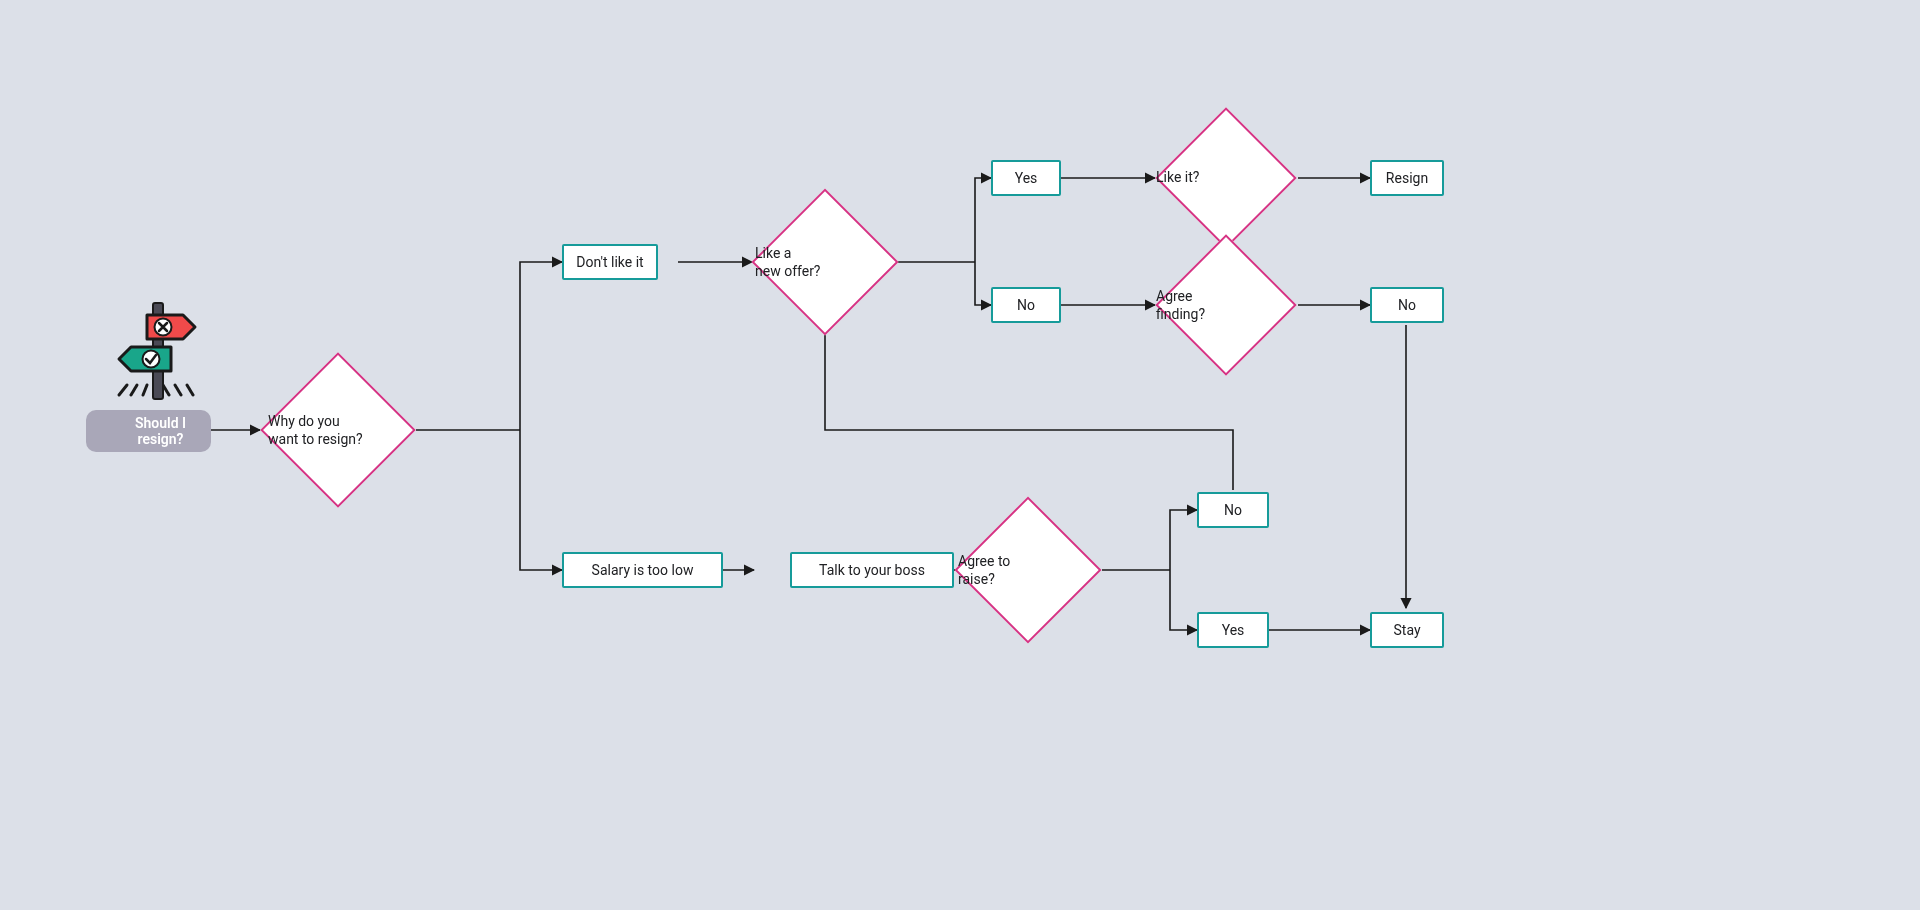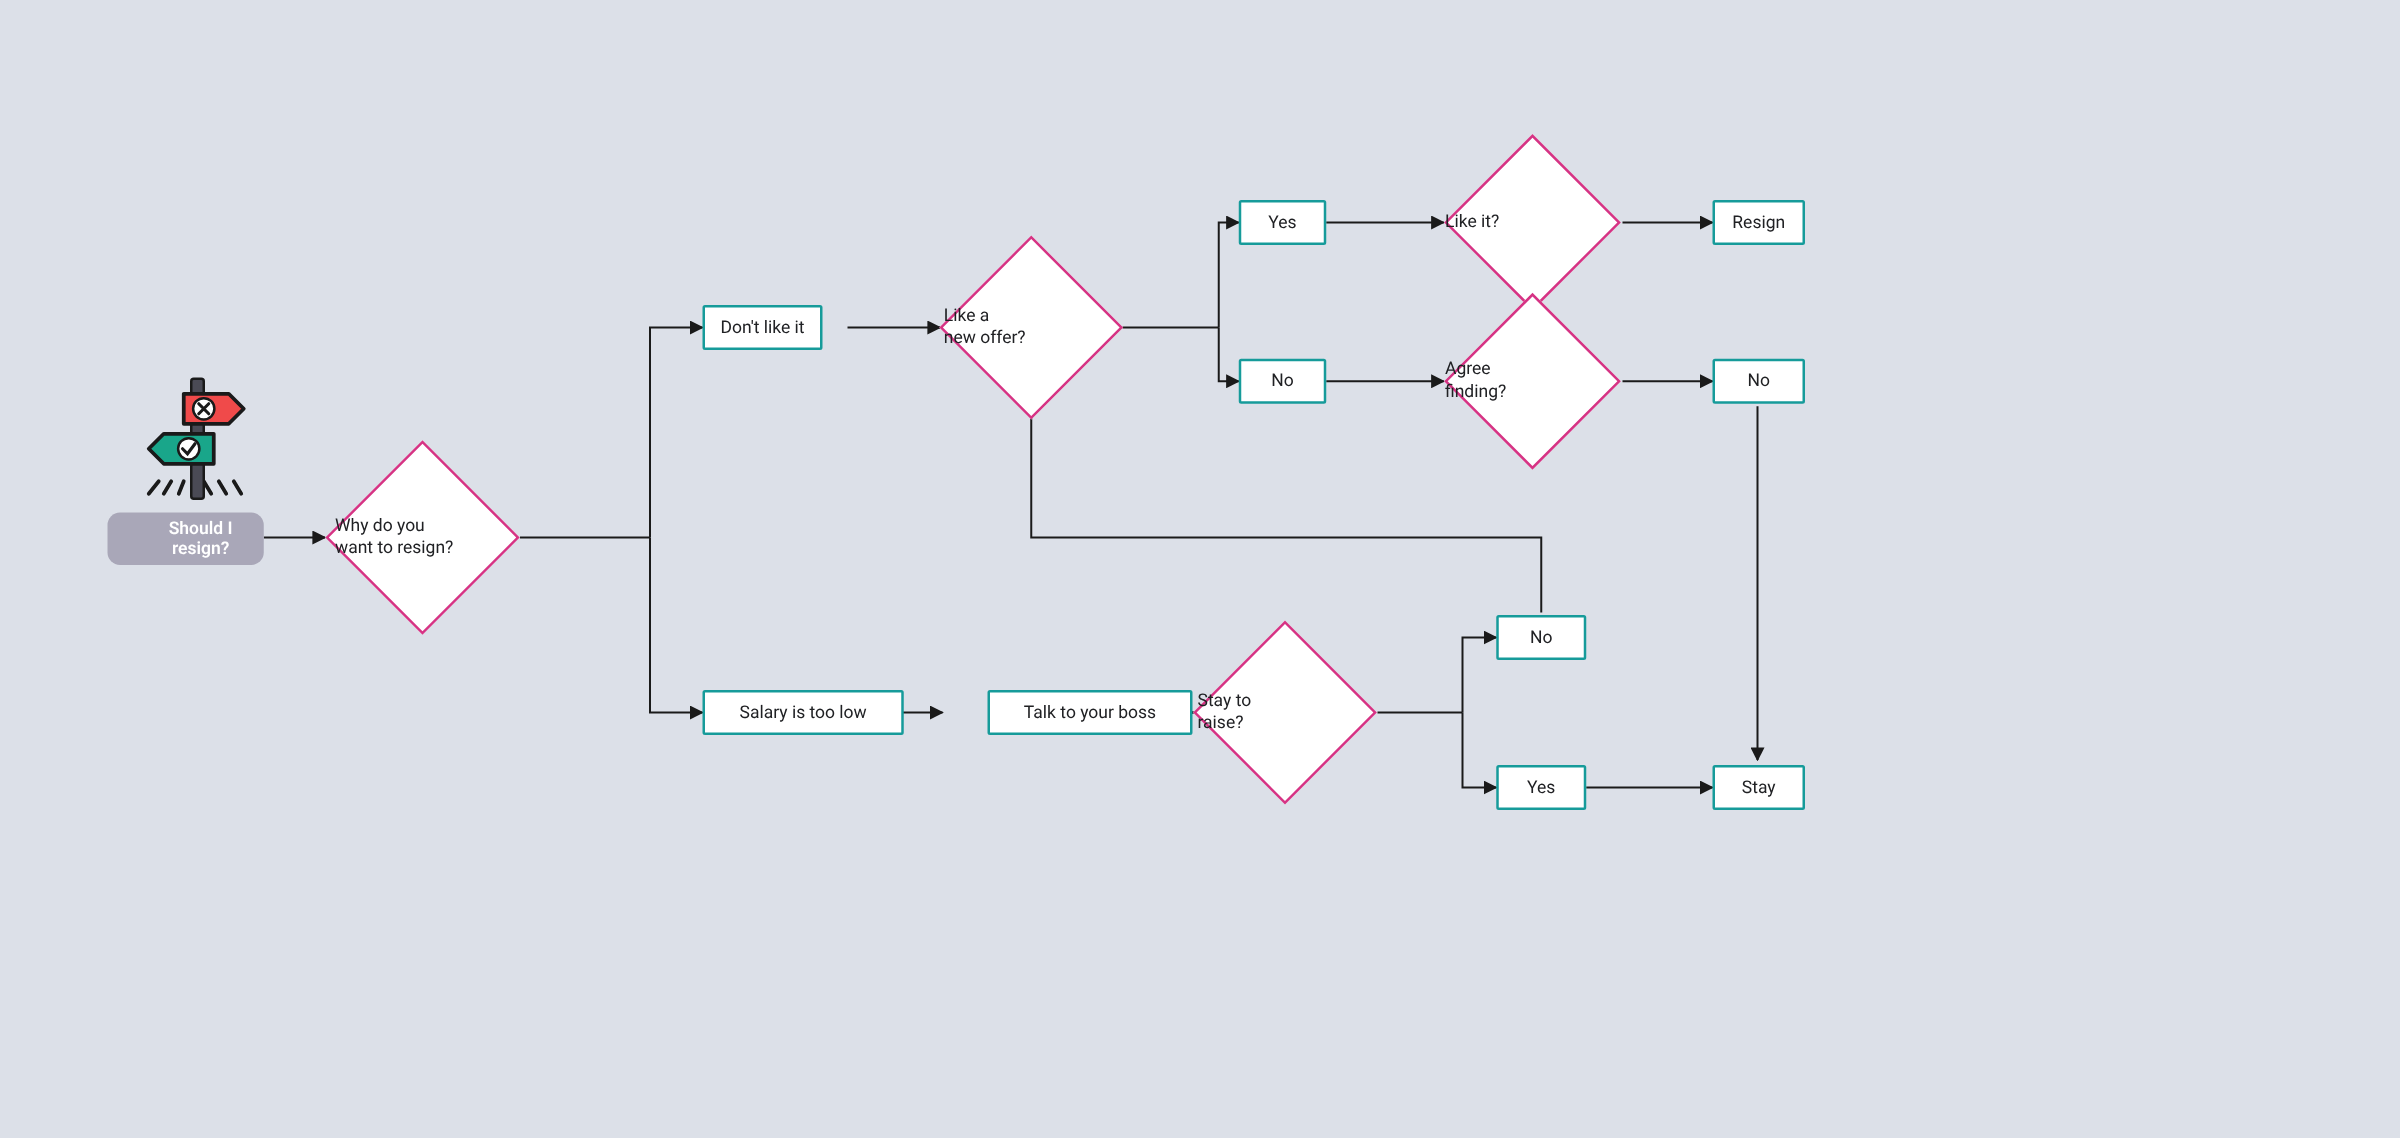--- a/index.html
+++ b/index.html
@@ -212,21 +212,21 @@
   <div class="process" style="left:1370px; top:287px; width:74px; height:36px;">
     <span class="label-span">No</span>
   </div>
 
   <div class="process" style="left:754px; top:552px; width:164px; height:36px;margin-left:36px;">
     <span class="label-span">Talk to your boss</span>
   </div>
 
   <div class="decision" style="left:1028px; top:570px;">
     <div class="shape" style="left:-52px; top:-52px; width:104px; height:104px;"></div>
-    <div class="label"><span class="label-span">Stay to
+    <div class="label"><span class="label-span">Agree to
 raise?</span></div>
   </div>
 
   <div class="process" style="left:1197px; top:492px; width:72px; height:36px;">
     <span class="label-span">No</span>
   </div>
 
   <div class="process" style="left:1197px; top:612px; width:72px; height:36px;">
     <span class="label-span">Yes</span>
   </div>

